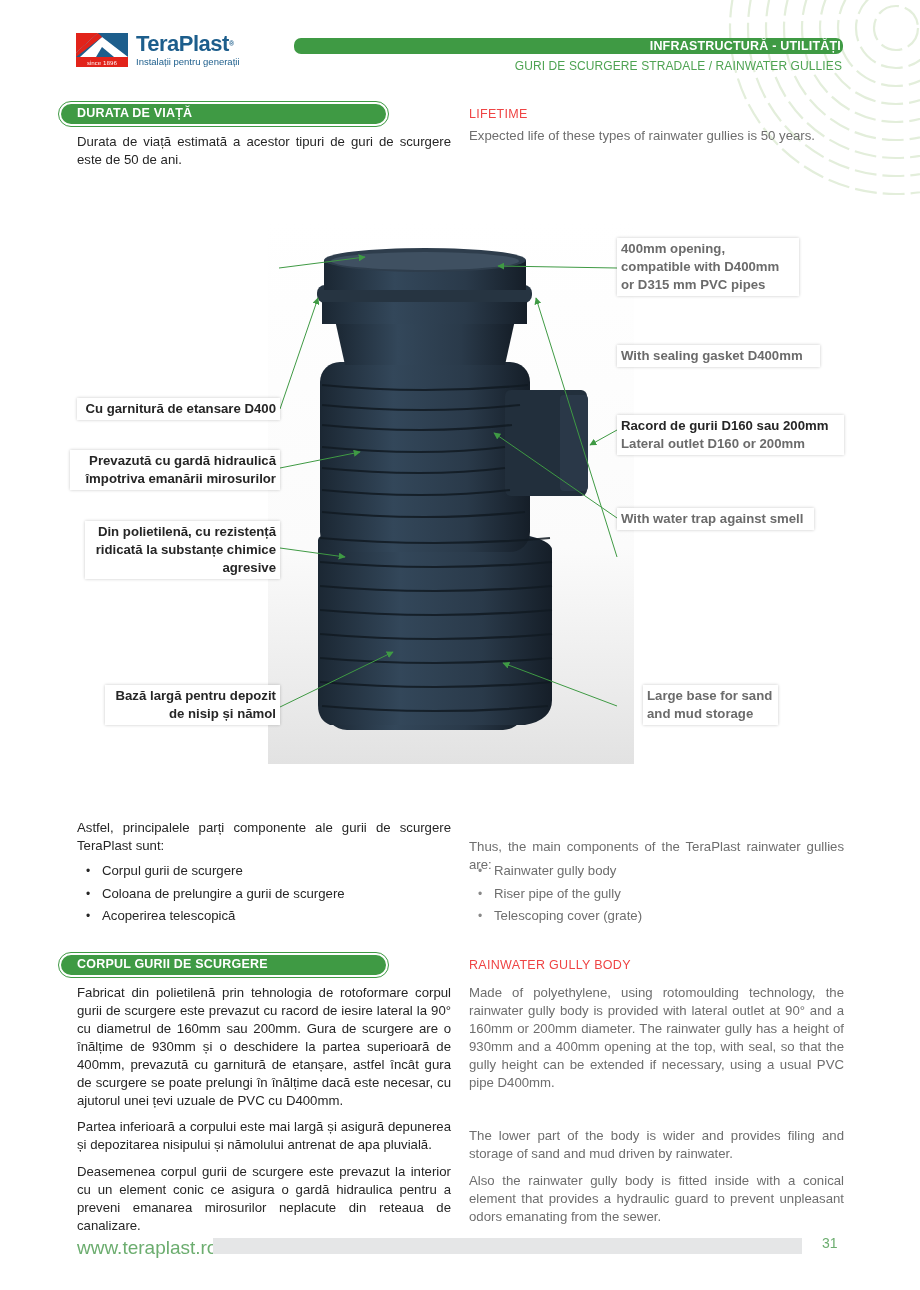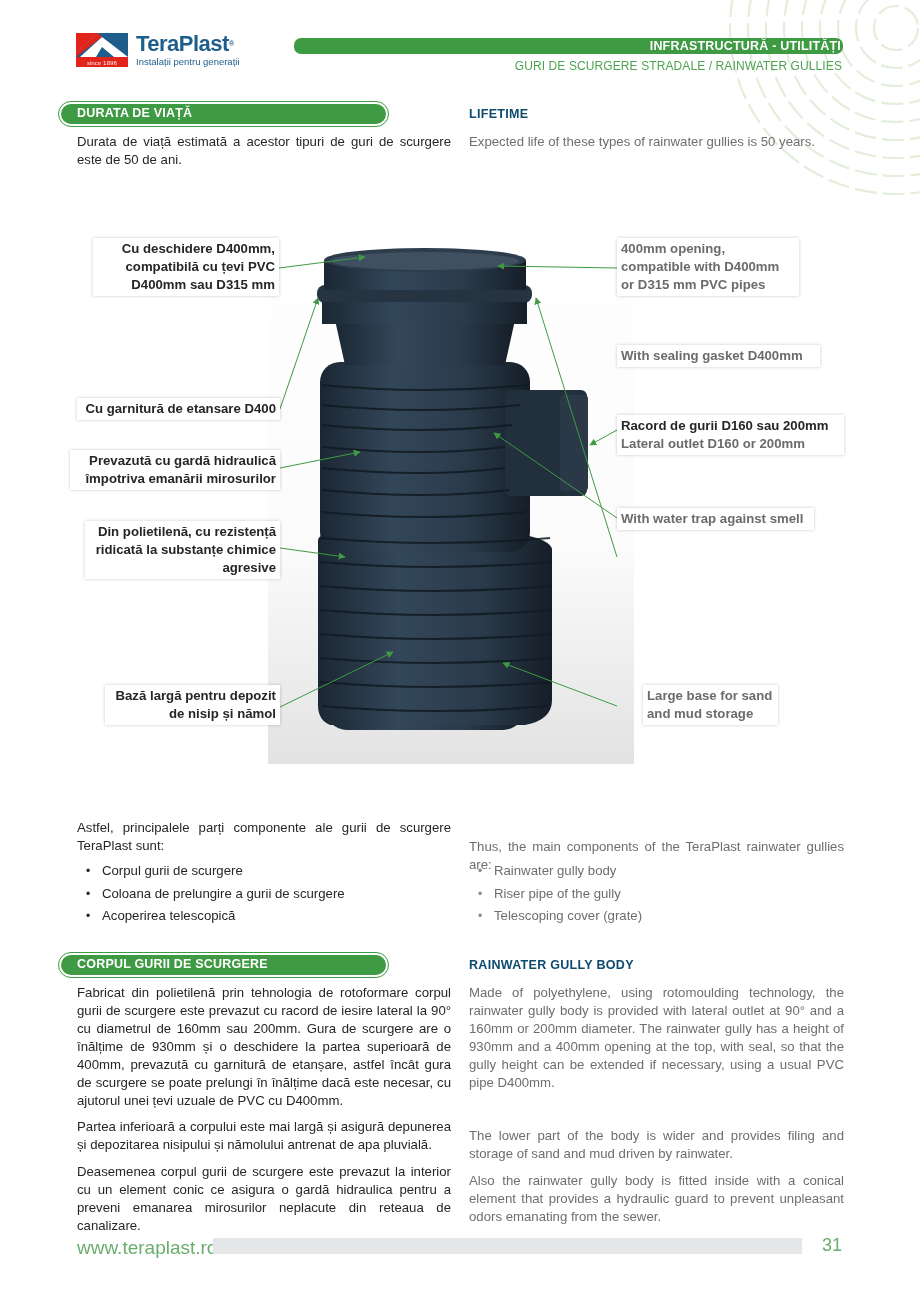--- a/index.html
+++ b/index.html
@@ -17,21 +17,21 @@
   .logo-tagline { font-size: 9.5px; color: #1d5e8c; line-height: 11px; margin-top: 1px; }
 
   .header-bar { position: absolute; left: 294px; top: 38px; width: 549px; height: 16px; background: #3f9a44; border-radius: 7px; }
   .header-bar span { position: absolute; right: 2px; top: 0; font-size: 12.5px; font-weight: bold; color: #fff; line-height: 17px; letter-spacing: 0.2px; }
   .header-sub { position: absolute; right: 78px; top: 59px; font-size: 12px; color: #4ea352; letter-spacing: 0.1px; }
 
   
   .pill { position: absolute; left: 58px; width: 331px; height: 26px; border-radius: 13px; border: 1.5px solid #3f9a44; padding: 2px; }
   .pill-inner { width: 100%; height: 100%; background: #3f9a44; border-radius: 11px; color: #fff; font-weight: bold; font-size: 12.5px; line-height: 19px; padding-left: 16px; letter-spacing: 0.2px; }
 
-  .h-en { position: absolute; left: 469px; font-size: 12.5px; font-weight: bold; color: #0c4a6e; letter-spacing: 0.3px; }
+  .h-en { position: absolute; left: 469px; font-size: 12.5px; font-weight: normal; color: #ef4444; letter-spacing: 0.3px; }
 
   .p-ro { position: absolute; left: 77px; width: 374px; font-size: 13.2px; line-height: 18px; color: #262626; text-align: justify; }
   .p-en { position: absolute; left: 469px; width: 375px; font-size: 13.2px; line-height: 18px; color: #6e6e6e; text-align: justify; }
 
   ul.bullets { list-style: none; position: absolute; width: 360px; font-size: 13.2px; line-height: 22.5px; }
   ul.bullets li { position: relative; padding-left: 25px; }
   ul.bullets li::before { content: "•"; position: absolute; left: 9px; top: 0; font-size: 12px; }
   ul.ro { left: 77px; color: #262626; }
   ul.en { left: 469px; color: #6e6e6e; }
   ul.en li::before { color: #888; }
@@ -43,21 +43,21 @@
   .callout.ro { color: #262626; text-align: right; }
   .callout.en { color: #6b6b6b; text-align: left; }
   .callout .sub { display: block; font-weight: bold; color: #6b6b6b; }
   .callout .main { display: block; color: #262626; }
 
   svg.lines { position: absolute; left: 0; top: 0; }
 
   
   .footer-url { position: absolute; left: 77px; top: 1237px; font-size: 19px; color: #6cad6f; letter-spacing: 0; }
   .footer-bar { position: absolute; left: 213px; top: 1238px; width: 589px; height: 16px; background: #e5e6e7; }
-  .footer-page { position: absolute; left: 822px; top: 1235px; font-size: 18px; color: #6cad6f; }
+  .footer-page { position: absolute; left: 822px; top: 1235px; font-size: 14px; color: #6cad6f; }
 </style>
 </head>
 <body>
 
 <svg class="deco-circles" viewBox="0 0 220 200" width="220" height="200">
   <g fill="none" stroke="#e3eedb" stroke-width="2.2" stroke-dasharray="22 6">
     <circle cx="196" cy="28" r="22"></circle>
     <circle cx="196" cy="28" r="40"></circle>
     <circle cx="196" cy="28" r="58"></circle>
     <circle cx="196" cy="28" r="76"></circle>
@@ -89,21 +89,21 @@
 <div class="header-bar">
   <span>INFRASTRUCTURĂ - UTILITĂȚI</span>
 </div>
 <div class="header-sub">GURI DE SCURGERE STRADALE / RAINWATER GULLIES</div>
 
 <div class="pill" style="top:101px;">
   <div class="pill-inner">DURATA DE VIAȚĂ</div>
 </div>
 <div class="h-en" style="top:107px;">LIFETIME</div>
 <p class="p-ro" style="top:133px;">Durata de viață estimată a acestor tipuri de guri de scurgere este de 50 de ani.</p>
-<p class="p-en" style="top:133px; text-align:left;">Expected life of these types of rainwater gullies is 50 years.</p>
+<p class="p-en" style="top:127px; text-align:left;">Expected life of these types of rainwater gullies is 50 years.</p>
 
 <div class="figure">
   <div class="photo-bg"></div>
 
   <svg class="lines" width="920" height="580" viewBox="0 0 920 580">
     <defs>
       <linearGradient id="body" x1="0" x2="1" y1="0" y2="0">
         <stop offset="0" stop-color="#1b2733"></stop>
         <stop offset="0.35" stop-color="#33475a"></stop>
         <stop offset="0.7" stop-color="#2a3a4a"></stop>
@@ -159,21 +159,20 @@
       <line x1="280" y1="348" x2="345" y2="357"></line>
       <line x1="280" y1="507" x2="393" y2="452"></line>
       <line x1="617" y1="68" x2="498" y2="66"></line>
       <line x1="617" y1="357" x2="536" y2="98"></line>
       <line x1="617" y1="230" x2="590" y2="245"></line>
       <line x1="617" y1="318" x2="494" y2="233"></line>
       <line x1="617" y1="506" x2="503" y2="463"></line>
     </g>
   </svg>
 
-  <div class="callout ro" style="left:93px; top:38px; width:186px;">Cu deschidere D400mm, compatibilă cu țevi PVC D400mm sau D315 mm</div>
   <div class="callout ro" style="left:77px; top:198px; width:203px;">Cu garnitură de etansare D400</div>
   <div class="callout ro" style="left:70px; top:250px; width:210px;">Prevazută cu gardă hidraulică împotriva emanării mirosurilor</div>
   <div class="callout ro" style="left:105px; top:485px; width:175px;">Bază largă pentru depozit de nisip și nămol</div>
   <div class="callout ro" style="left:85px; top:321px; width:195px;">Din polietilenă, cu rezistență ridicată la substanțe chimice agresive</div>
 
   <div class="callout en" style="left:617px; top:38px; width:182px;">400mm opening, compatible with D400mm or D315 mm PVC pipes</div>
   <div class="callout en" style="left:617px; top:145px; width:203px;">With sealing gasket D400mm</div>
   <div class="callout en" style="left:617px; top:215px; width:227px;">
     <span class="main">Racord de gurii D160 sau 200mm</span>
     <span class="sub">Lateral outlet D160 or 200mm</span>

